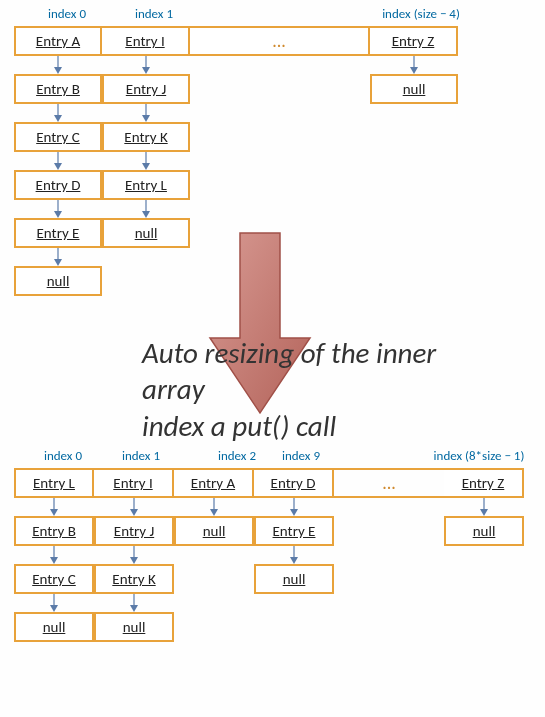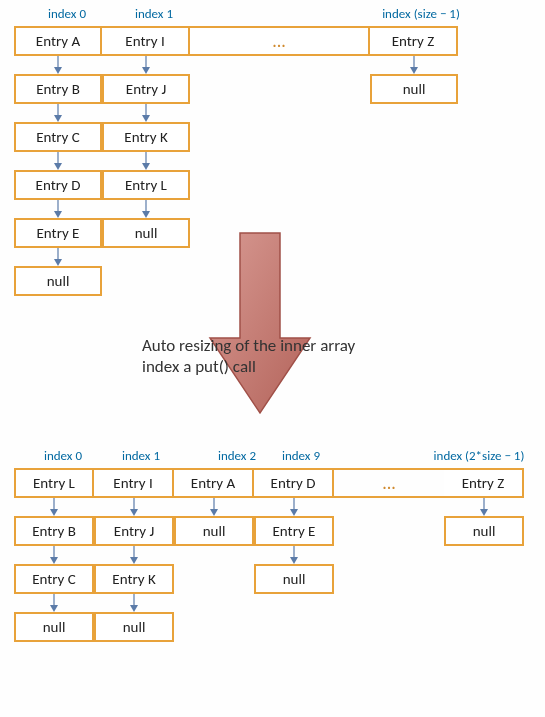--- a/index.html
+++ b/index.html
@@ -22,20 +22,21 @@
   }
   .cell {
     border: 2px solid #e8a23a;
     background: #fff;
     font-size: 15px;
     color: #222;
     display: flex;
     align-items: center;
     justify-content: center;
     padding: 0 2px;
+    text-decoration: underline;
   }
   .cell-head { height: 30px; margin: 0; }
   .cell-chain { height: 30px; margin-top: 18px; }
   .ellipsis-cell {
     border: 2px solid #e8a23a;
     border-left: none;
     background: #fff;
     height: 30px;
     display: flex;
     align-items: center;
@@ -47,34 +48,35 @@
     height: 30px;
     display: flex;
     align-items: center;
     justify-content: center;
     color: #d08a2e;
     font-size: 18px;
   }
   svg.link { position: absolute; }
   .caption {
     position: absolute;
-    font-size: 17px;
+    font-size: 29px;
     color: #333;
     line-height: 1.25;
+    font-style: italic;
   }
   .big-arrow { position: absolute; }
 </style>
 </head>
 <body>
 
 <div class="table-section" style="left:14px; top:6px; width:520px;">
 
   <div class="index-label" style="left:18px; top:0; width:70px;">index 0</div>
   <div class="index-label" style="left:105px; top:0; width:70px;">index 1</div>
-  <div class="index-label" style="left:352px; top:0; width:110px;">index (size − 1)</div>
+  <div class="index-label" style="left:352px; top:0; width:110px;">index (size − 4)</div>
 
   <div style="position:absolute; left:0; top:20px; display:flex;">
     <div class="cell cell-head" style="width:88px;">Entry A</div>
     <div class="cell cell-head" style="width:88px; border-left:none;">Entry I</div>
     <div class="ellipsis-cell" style="width:180px;">...</div>
     <div class="cell cell-head" style="width:88px; border-left:none;">Entry Z</div>
   </div>
 
   <div style="position:absolute; left:0; top:50px; width:88px;">
     <svg class="link" width="88" height="18" style="top:0;left:0;">
@@ -150,21 +152,21 @@
   <div>Auto resizing of the inner array</div>
   <div>index a put() call</div>
 </div>
 
 <div class="table-section" style="left:14px; top:448px; width:530px;">
 
   <div class="index-label" style="left:14px; top:0; width:70px;">index 0</div>
   <div class="index-label" style="left:92px; top:0; width:70px;">index 1</div>
   <div class="index-label" style="left:172px; top:0; width:70px;text-align:right;">index 2</div>
   <div class="index-label" style="left:252px; top:0; width:70px;">index 9</div>
-  <div class="index-label" style="left:400px; top:0; width:130px;">index (2*size − 1)</div>
+  <div class="index-label" style="left:400px; top:0; width:130px;">index (8*size − 1)</div>
 
   <div style="position:absolute; left:0; top:20px; display:flex;">
     <div class="cell cell-head" style="width:80px;">Entry L</div>
     <div class="cell cell-head" style="width:80px; border-left:none;">Entry I</div>
     <div class="cell cell-head" style="width:80px; border-left:none;">Entry A</div>
     <div class="cell cell-head" style="width:80px; border-left:none;">Entry D</div>
     <div class="ellipsis-between" style="width:110px; border-top:2px solid #e8a23a; border-bottom:2px solid #e8a23a;">...</div>
     <div class="cell cell-head" style="width:80px; border-left:none;">Entry Z</div>
   </div>
 

